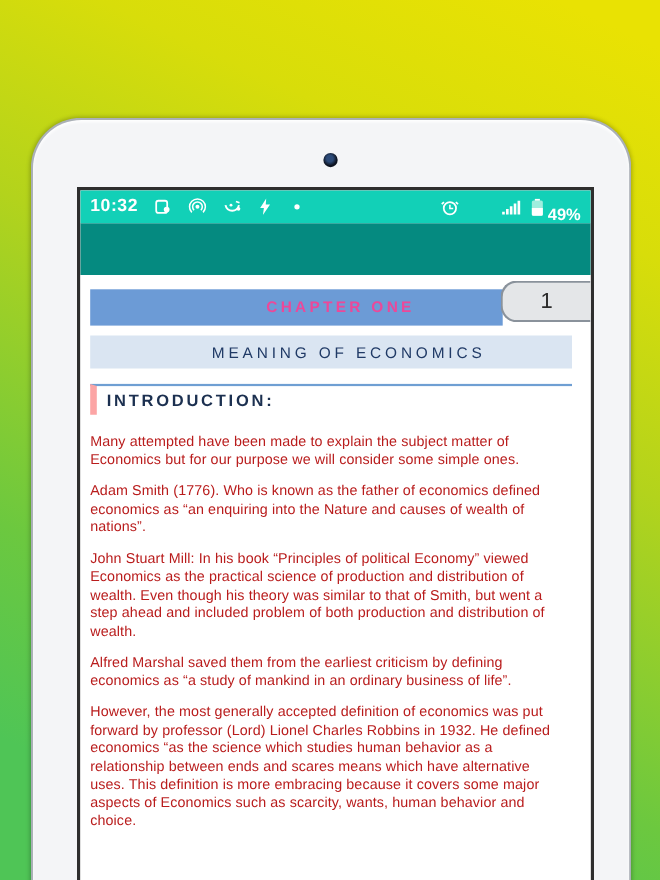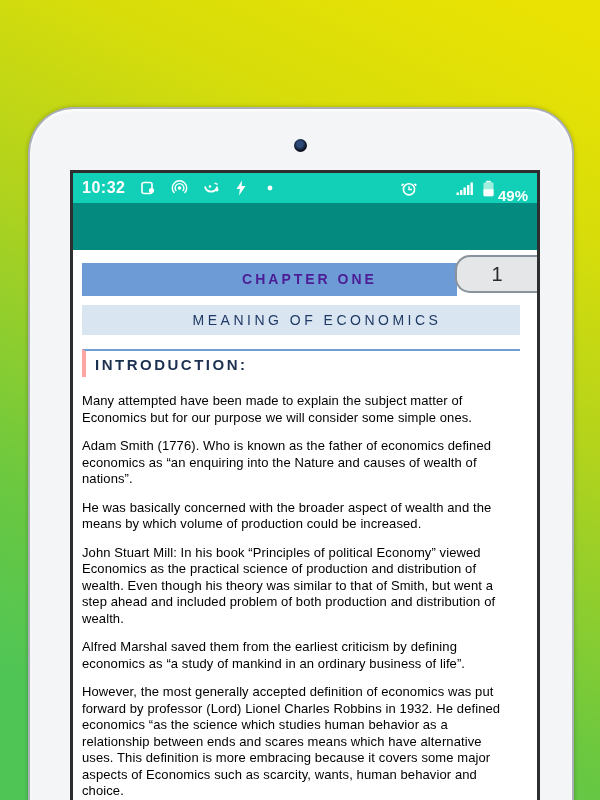--- a/index.html
+++ b/index.html
@@ -22,32 +22,32 @@
   .sb-right{margin-left:auto;display:inline-flex;align-items:center;}
   .sb-alarm{margin-right:38px;display:inline-flex;}
   .sb-batt-pct{font-size:15px;font-weight:600;margin-left:3px;margin-top:14px;}
   
   .app-bar{height:47px;background:#058a80;}
   
   .doc{position:relative;background:#fff;height:602px;}
   .chapter-row{position:relative;height:46px;}
   .chapter-bar{position:absolute;left:9px;top:13px;width:375px;height:33px;background:#6c9bd6;}
   .chapter-label{position:absolute;left:9px;right:0;top:13px;height:33px;line-height:33px;
-    text-align:center;color:#4c1d95;font-weight:700;font-size:14px;letter-spacing:3px;}
+    text-align:center;color:#ec4899;font-weight:700;font-size:14px;letter-spacing:3px;}
   .page-tab{position:absolute;right:0;top:5px;width:82px;height:38px;background:#e4e6e8;
     border:2px solid #8a929b;border-right:none;border-radius:15px 0 0 15px;box-sizing:border-box;
     display:flex;align-items:center;justify-content:center;}
   .page-tab span{font-size:20px;color:#2b2b2b;}
   .title-bar{margin:9px 17px 0 9px;height:30px;line-height:30px;background:#dae5f2;
     text-align:center;color:#203a66;font-size:14px;font-weight:500;letter-spacing:3.5px;padding-left:32px;}
-  .intro-box{margin:14px 17px 16px 9px;border-top:2px solid #6f9fd3;border-left:4px solid #fca5a5;
+  .intro-box{margin:14px 17px 16px 9px;border-top:2px solid #6f9fd3;border-left:6px solid #fca5a5;
     padding:5px 0 3px 9px;}
   .intro-heading{color:#1c3050;font-size:15px;font-weight:600;letter-spacing:2.5px;}
   .body-text{margin:0 22px 0 9px;}
-  .body-text p{font-size:13px;line-height:16.5px;color:#000000;margin:12px 0 0;
+  .body-text p{font-size:13px;line-height:16.5px;color:#b91c1c;margin:12px 0 0;
     letter-spacing:.1px;}
   .body-text p:first-child{margin-top:10px;}
 </style>
 </head>
 <body>
 
 <div class="bg">
   <div class="tablet">
     <div class="camera"></div>
     <div class="screen">
@@ -126,21 +126,20 @@
 
         <div class="title-bar">MEANING OF ECONOMICS</div>
 
         <div class="intro-box">
           <span class="intro-heading">INTRODUCTION:</span>
         </div>
 
         <div class="body-text">
             <p>Many attempted have been made to explain the subject matter of Economics but for our purpose we will consider some simple ones.</p>
             <p>Adam Smith (1776). Who is known as the father of economics defined economics as “an enquiring into the Nature and causes of wealth of nations”.</p>
-            <p>He was basically concerned with the broader aspect of wealth and the means by which volume of production could be increased.</p>
             <p>John Stuart Mill: In his book “Principles of political Economy” viewed Economics as the practical science of production and distribution of wealth. Even though his theory was similar to that of Smith, but went a step ahead and included problem of both production and distribution of wealth.</p>
             <p>Alfred Marshal saved them from the earliest criticism by defining economics as “a study of mankind in an ordinary business of life”.</p>
             <p>However, the most generally accepted definition of economics was put forward by professor (Lord) Lionel Charles Robbins in 1932. He defined economics “as the science which studies human behavior as a relationship between ends and scares means which have alternative uses. This definition is more embracing because it covers some major aspects of Economics such as scarcity, wants, human behavior and choice.</p>
           </div>
       </div>
 
     </div>
   </div>
 </div>
 

